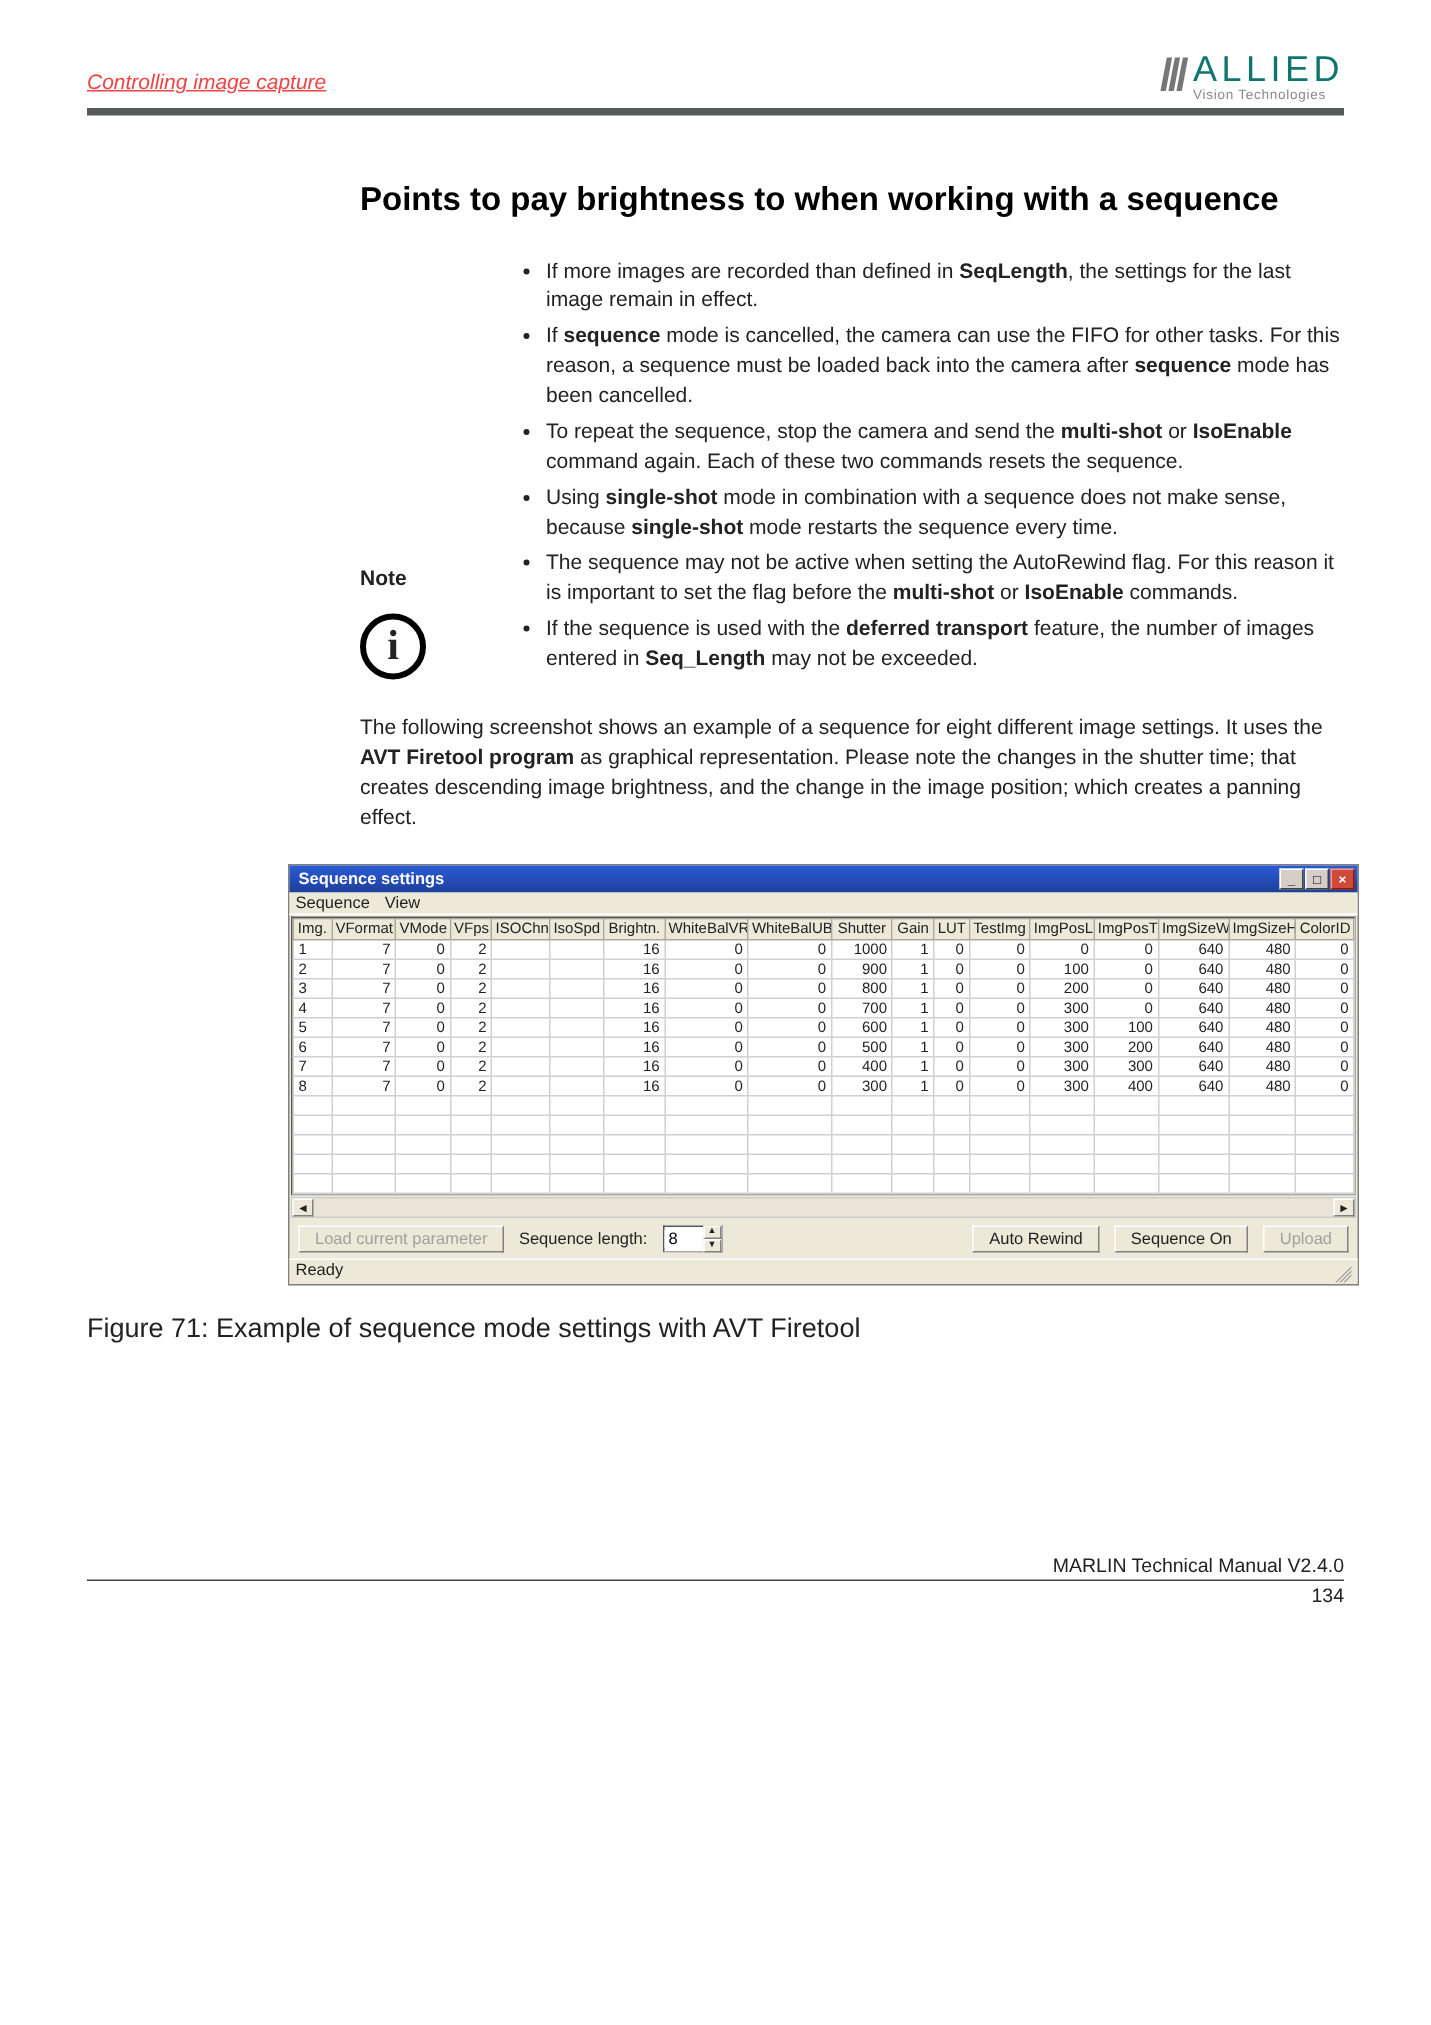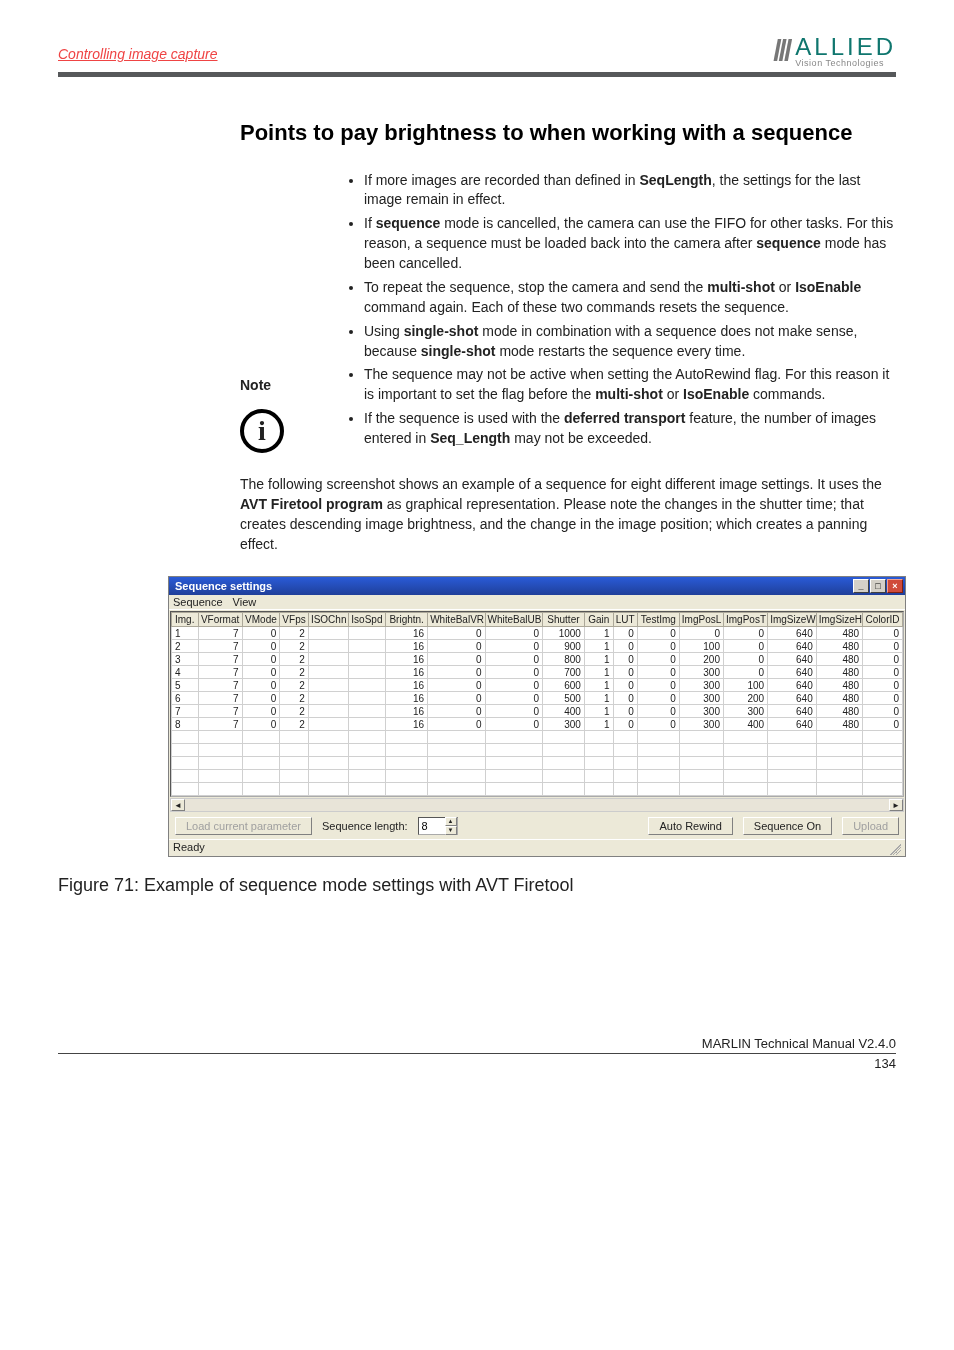--- a/index.html
+++ b/index.html
@@ -92,21 +92,21 @@
   .note-list li { margin-bottom: 4px; }
 
   .para {
     font-size: 14px;
     line-height: 1.42;
     margin: 0 0 22px 0;
   }
 
   
   .scrwrap {
-    margin-left: 90px;
+    margin-left: 114px;
     margin-right: -10px;
     padding-left: 20px;
   }
   .window {
     border: 1px solid #808080;
     background: #ece9d8;
     font-family: Tahoma, sans-serif;
     font-size: 10px;
   }
   .titlebar {

